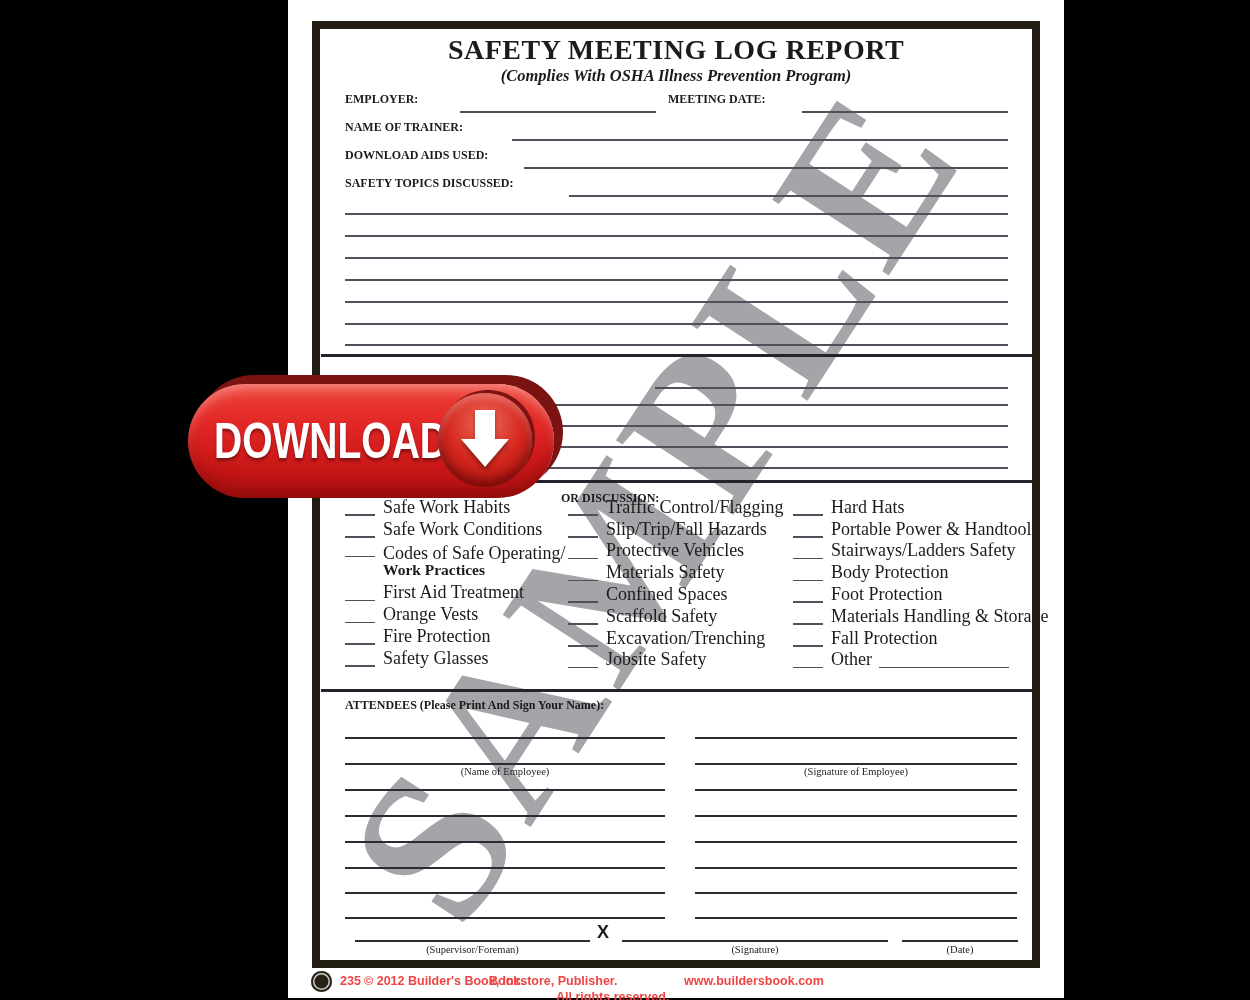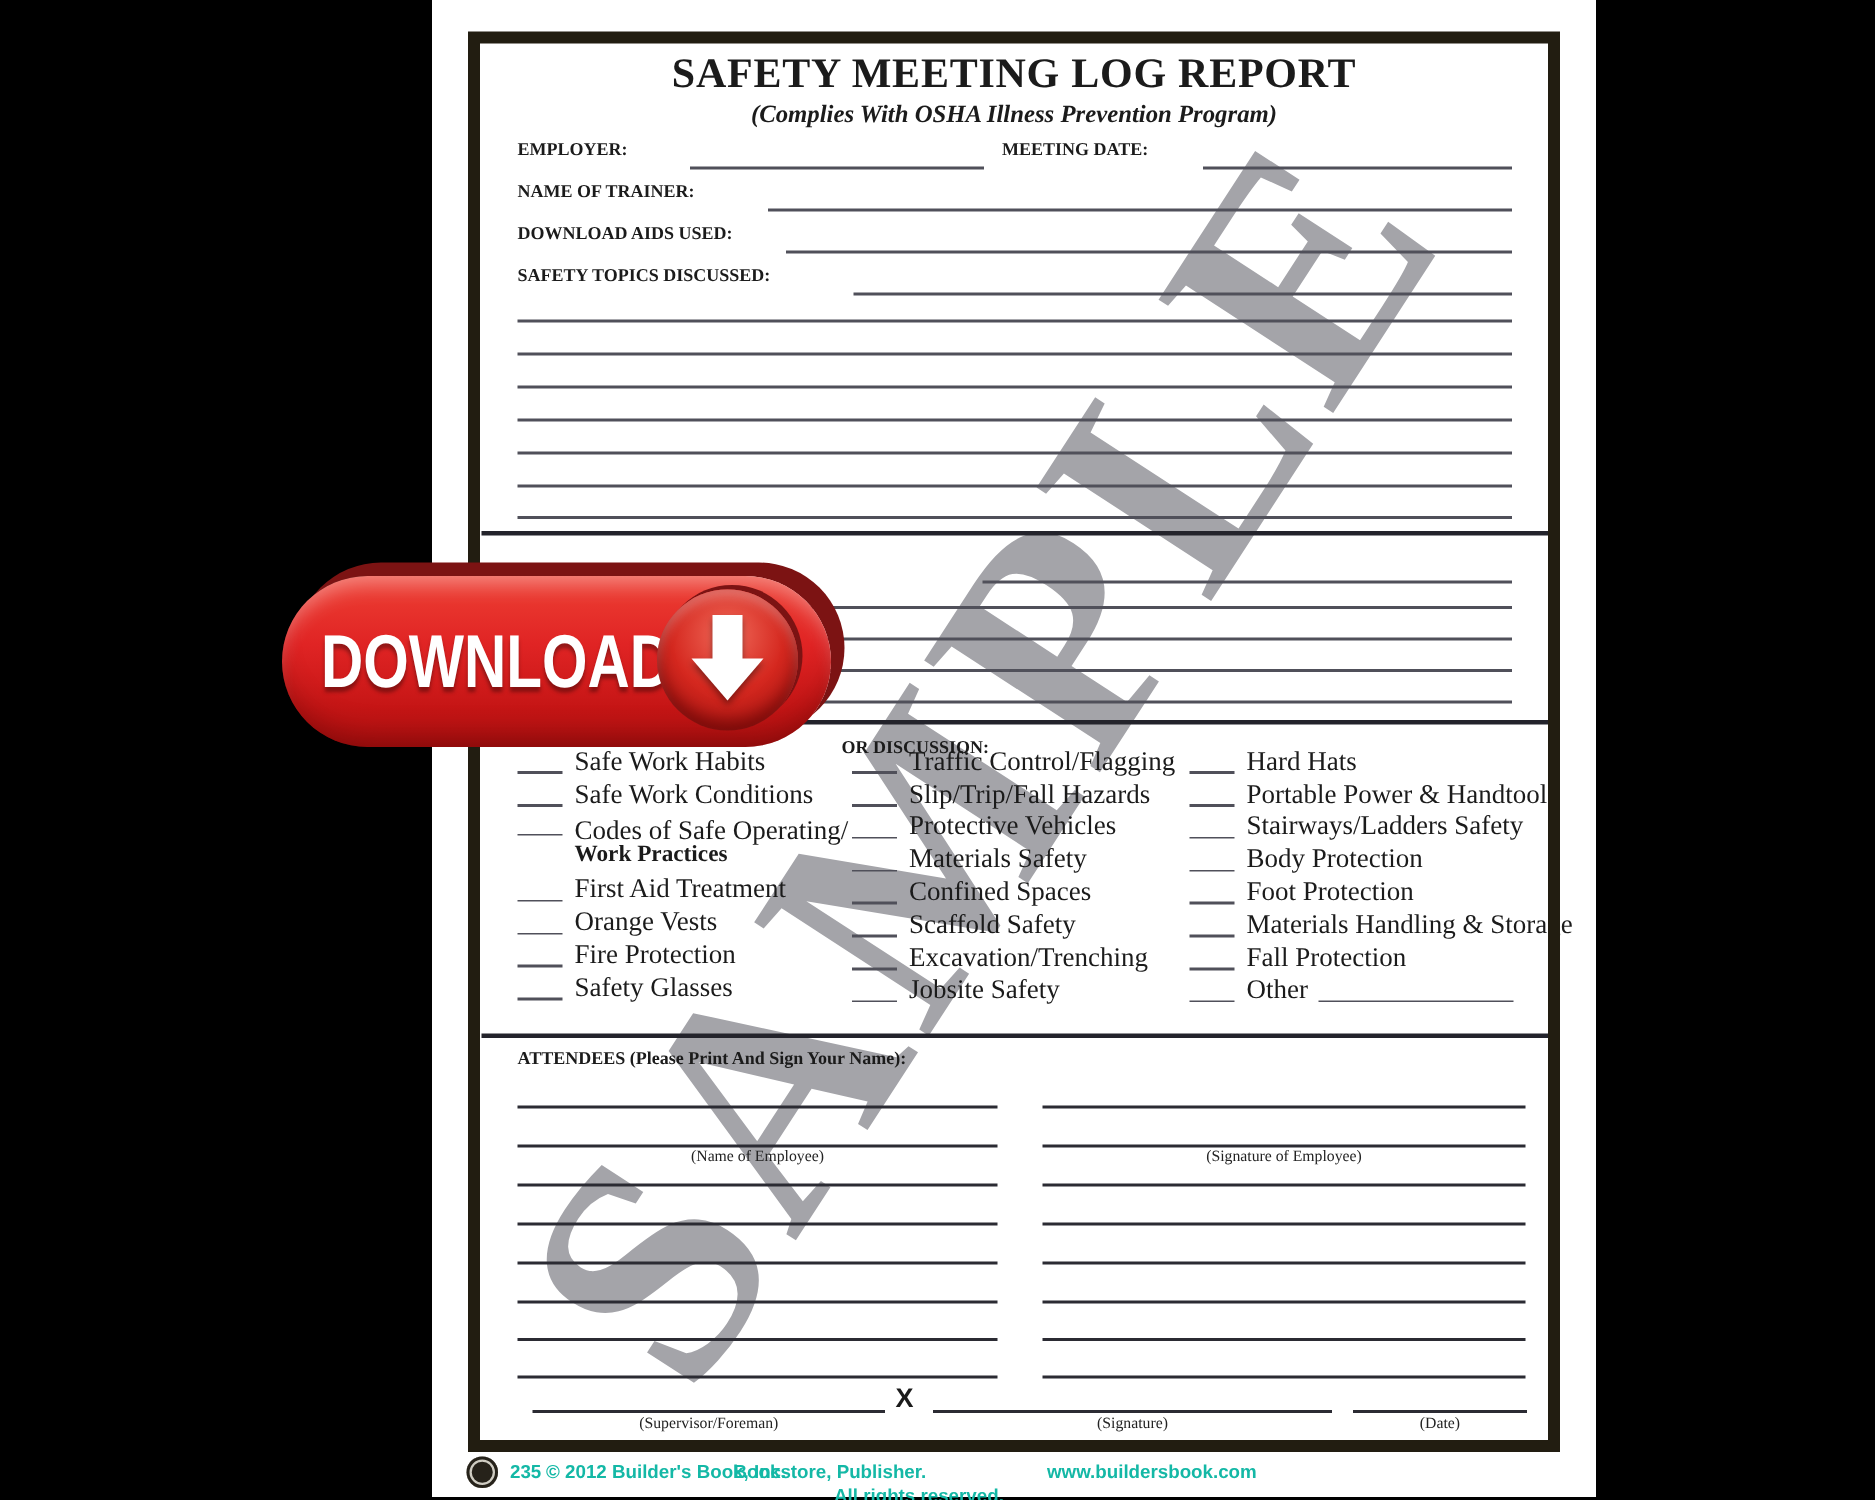--- a/index.html
+++ b/index.html
@@ -29,21 +29,21 @@
   .ckcol{position:absolute;z-index:2;}
   .ck-item{position:relative;height:21.8px;}
   .ck-item.dbl{height:42px;}
   .tick{position:absolute;left:0;bottom:4px;width:30px;height:1.6px;background:#50505a;}
   .ck-label{position:absolute;left:38px;bottom:2px;font-weight:normal;font-size:18px;white-space:nowrap;}
   .ck-label.l1{bottom:auto;top:1px;}
   .ck-cont{position:absolute;left:38px;top:19px;font-weight:bold;font-size:15.5px;white-space:nowrap;}
   .other-line{position:absolute;left:86px;bottom:4px;width:130px;height:1.6px;background:#50505a;}
   
   .foot{position:absolute;top:974px;font-family:"Liberation Sans",sans-serif;font-weight:bold;
-        font-size:12.5px;color:#14b8a6;white-space:nowrap;z-index:2;}
+        font-size:12.5px;color:#ef4444;white-space:nowrap;z-index:2;}
   #logo{left:311px;top:971px;width:21px;height:21px;border-radius:50%;background:#26221a;
         box-shadow:inset 0 0 0 2px #26221a, inset 0 0 0 3.5px #cfccc2;z-index:2;}
   
   #dl-btn{left:188px;top:384px;width:366px;height:114px;z-index:5;cursor:pointer;}
   #dl-pill{position:absolute;inset:0;border-radius:60px;
            background:linear-gradient(180deg,#ee4034 0%,#e02424 40%,#c51515 78%,#b51111 100%);
            box-shadow:9px -9px 0 #7c1313, inset 0 12px 14px -7px rgba(255,255,255,.4),
                       inset 0 -16px 20px -10px rgba(70,0,0,.45);}
   #dl-text{position:absolute;left:26px;top:0;height:100%;display:flex;align-items:center;
            font-family:"Liberation Sans",sans-serif;font-weight:bold;font-size:50px;color:#fff;
@@ -241,21 +241,21 @@
   <div class="aline" style="top:940px;left:622px;width:266px;"></div>
   <div class="small" style="left:622px;width:266px;top:944px;">(Signature)</div>
   <div class="aline" style="top:940px;left:902px;width:116px;"></div>
   <div class="small" style="left:902px;width:116px;top:944px;">(Date)</div>
 
   <div class="abs" id="logo"></div>
   <div class="foot" style="left:340px;">235</div>
   <div class="foot" style="left:364px;">© 2012 Builder's Book, Inc.</div>
   <div class="foot" style="left:489px;">Bookstore, Publisher.</div>
   <div class="foot" style="left:556px;margin-top:16px;">All rights reserved.</div>
-  <div class="foot" style="left:698px;text-align:center;">www.buildersbook.com</div>
+  <div class="foot" style="left:684px;text-align:center;">www.buildersbook.com</div>
 
   <div class="abs" id="dl-btn">
     <div id="dl-pill"></div>
     <div id="dl-text">DOWNLOAD</div>
     <div id="dl-circle">
       <div id="dl-arrow">
         <div class="shaft"></div>
         <div class="head"></div>
       </div>
     </div>

